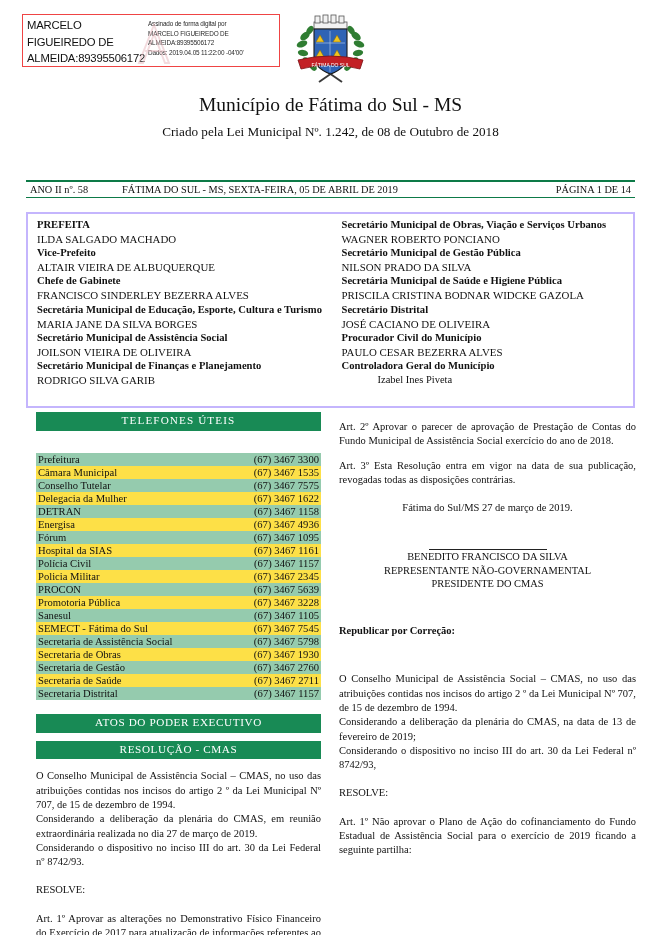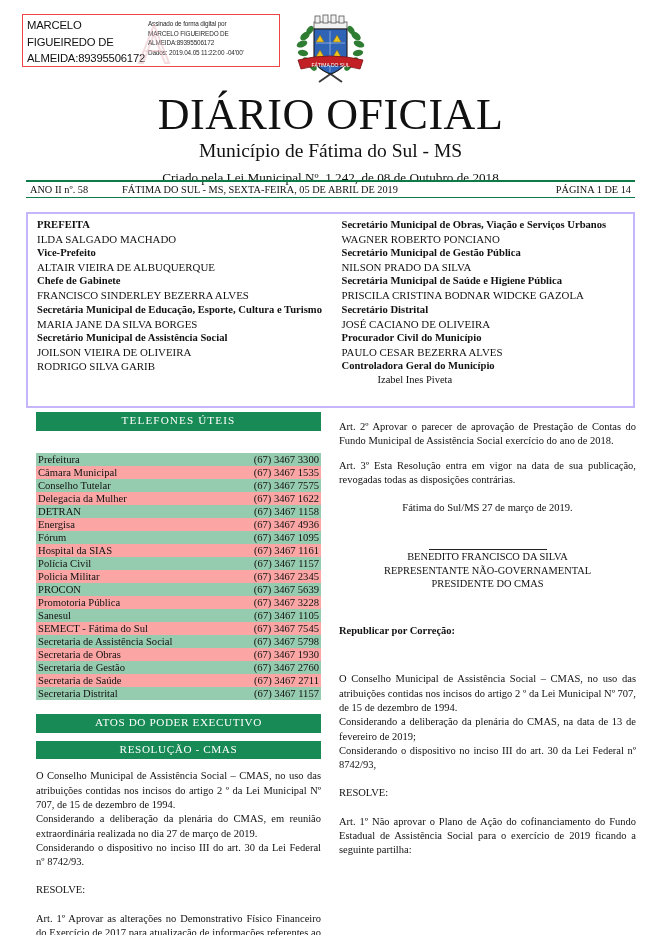--- a/index.html
+++ b/index.html
@@ -91,21 +91,21 @@
   .band {
     background: #188a55; color: #ffffff;
     text-align: center; font-size: 11.2px; line-height: 15.5px;
     letter-spacing: 0.6px; padding: 1px 0 2px 0;
   }
   .band.tel { letter-spacing: 1.1px; }
 
   
   .phones { margin-top: 22px; width: 100%; border-collapse: collapse; }
   .phones tr.odd  { background: #95cbae; }
-  .phones tr.even { background: #fca5a5; }
+  .phones tr.even { background: #fde047; }
   .phones td {
     font-size: 10.6px; line-height: 13.05px; padding: 0 1px 0 2px; color: #111;
     white-space: nowrap;
   }
   .phones td.num { text-align: right; padding-right: 2px; }
 
   
   .para {
     font-size: 10.5px; line-height: 14.3px; text-align: justify;
     color: #111; margin-top: 10px;
@@ -186,21 +186,20 @@
     <g stroke="#bcd4f2" stroke-width="0.6">
       <line x1="38" y1="21" x2="38" y2="62"></line>
       <line x1="24" y1="33" x2="53" y2="33"></line>
     </g>
 
     <path d="M6 50 Q38 42 71 50 L68 59 Q38 51 9 59 Z" fill="#c32025" stroke="#7a0f14" stroke-width="0.8"></path>
     <text x="38.5" y="56.5" font-size="5" fill="#ffffff" text-anchor="middle" font-family="Liberation Sans, sans-serif">FÁTIMA DO SUL</text>
   </svg>
 
   <div class="masthead">
-    <div class="title-main">DIÁRIO OFICIAL</div>
     <div class="title-sub">Município de Fátima do Sul - MS</div>
     <div class="title-law">Criado pela Lei Municipal Nº. 1.242, de 08 de Outubro de 2018</div>
   </div>
 
   <div class="anobar">
     <span class="a1">ANO II nº. 58</span>
     <span class="a2">FÁTIMA DO SUL - MS, SEXTA-FEIRA, 05 DE ABRIL DE 2019</span>
     <span class="a3">PÁGINA 1 DE 14</span>
   </div>
 
@@ -209,20 +208,21 @@
       <div class="off-role">PREFEITA</div>
       <div class="off-name">ILDA SALGADO MACHADO</div>
       <div class="off-role">Vice-Prefeito</div>
       <div class="off-name">ALTAIR VIEIRA DE ALBUQUERQUE</div>
       <div class="off-role">Chefe de Gabinete</div>
       <div class="off-name">FRANCISCO SINDERLEY BEZERRA ALVES</div>
       <div class="off-role">Secretária Municipal de Educação, Esporte, Cultura e Turismo</div>
       <div class="off-name">MARIA JANE DA SILVA BORGES</div>
       <div class="off-role">Secretário Municipal de Assistência Social</div>
       <div class="off-name">JOILSON VIEIRA DE OLIVEIRA</div>
+      <div class="off-role">Secretário Municipal de Finanças e Planejamento</div>
       <div class="off-name">RODRIGO SILVA GARIB</div>
     </div>
     <div class="off-col right">
       <div class="off-role">Secretário Municipal de Obras, Viação e Serviços Urbanos</div>
       <div class="off-name">WAGNER ROBERTO PONCIANO</div>
       <div class="off-role">Secretário Municipal de Gestão Pública</div>
       <div class="off-name">NILSON PRADO DA SILVA</div>
       <div class="off-role">Secretária Municipal de Saúde e Higiene Pública</div>
       <div class="off-name">PRISCILA CRISTINA BODNAR WIDCKE GAZOLA</div>
       <div class="off-role">Secretário Distrital</div>

